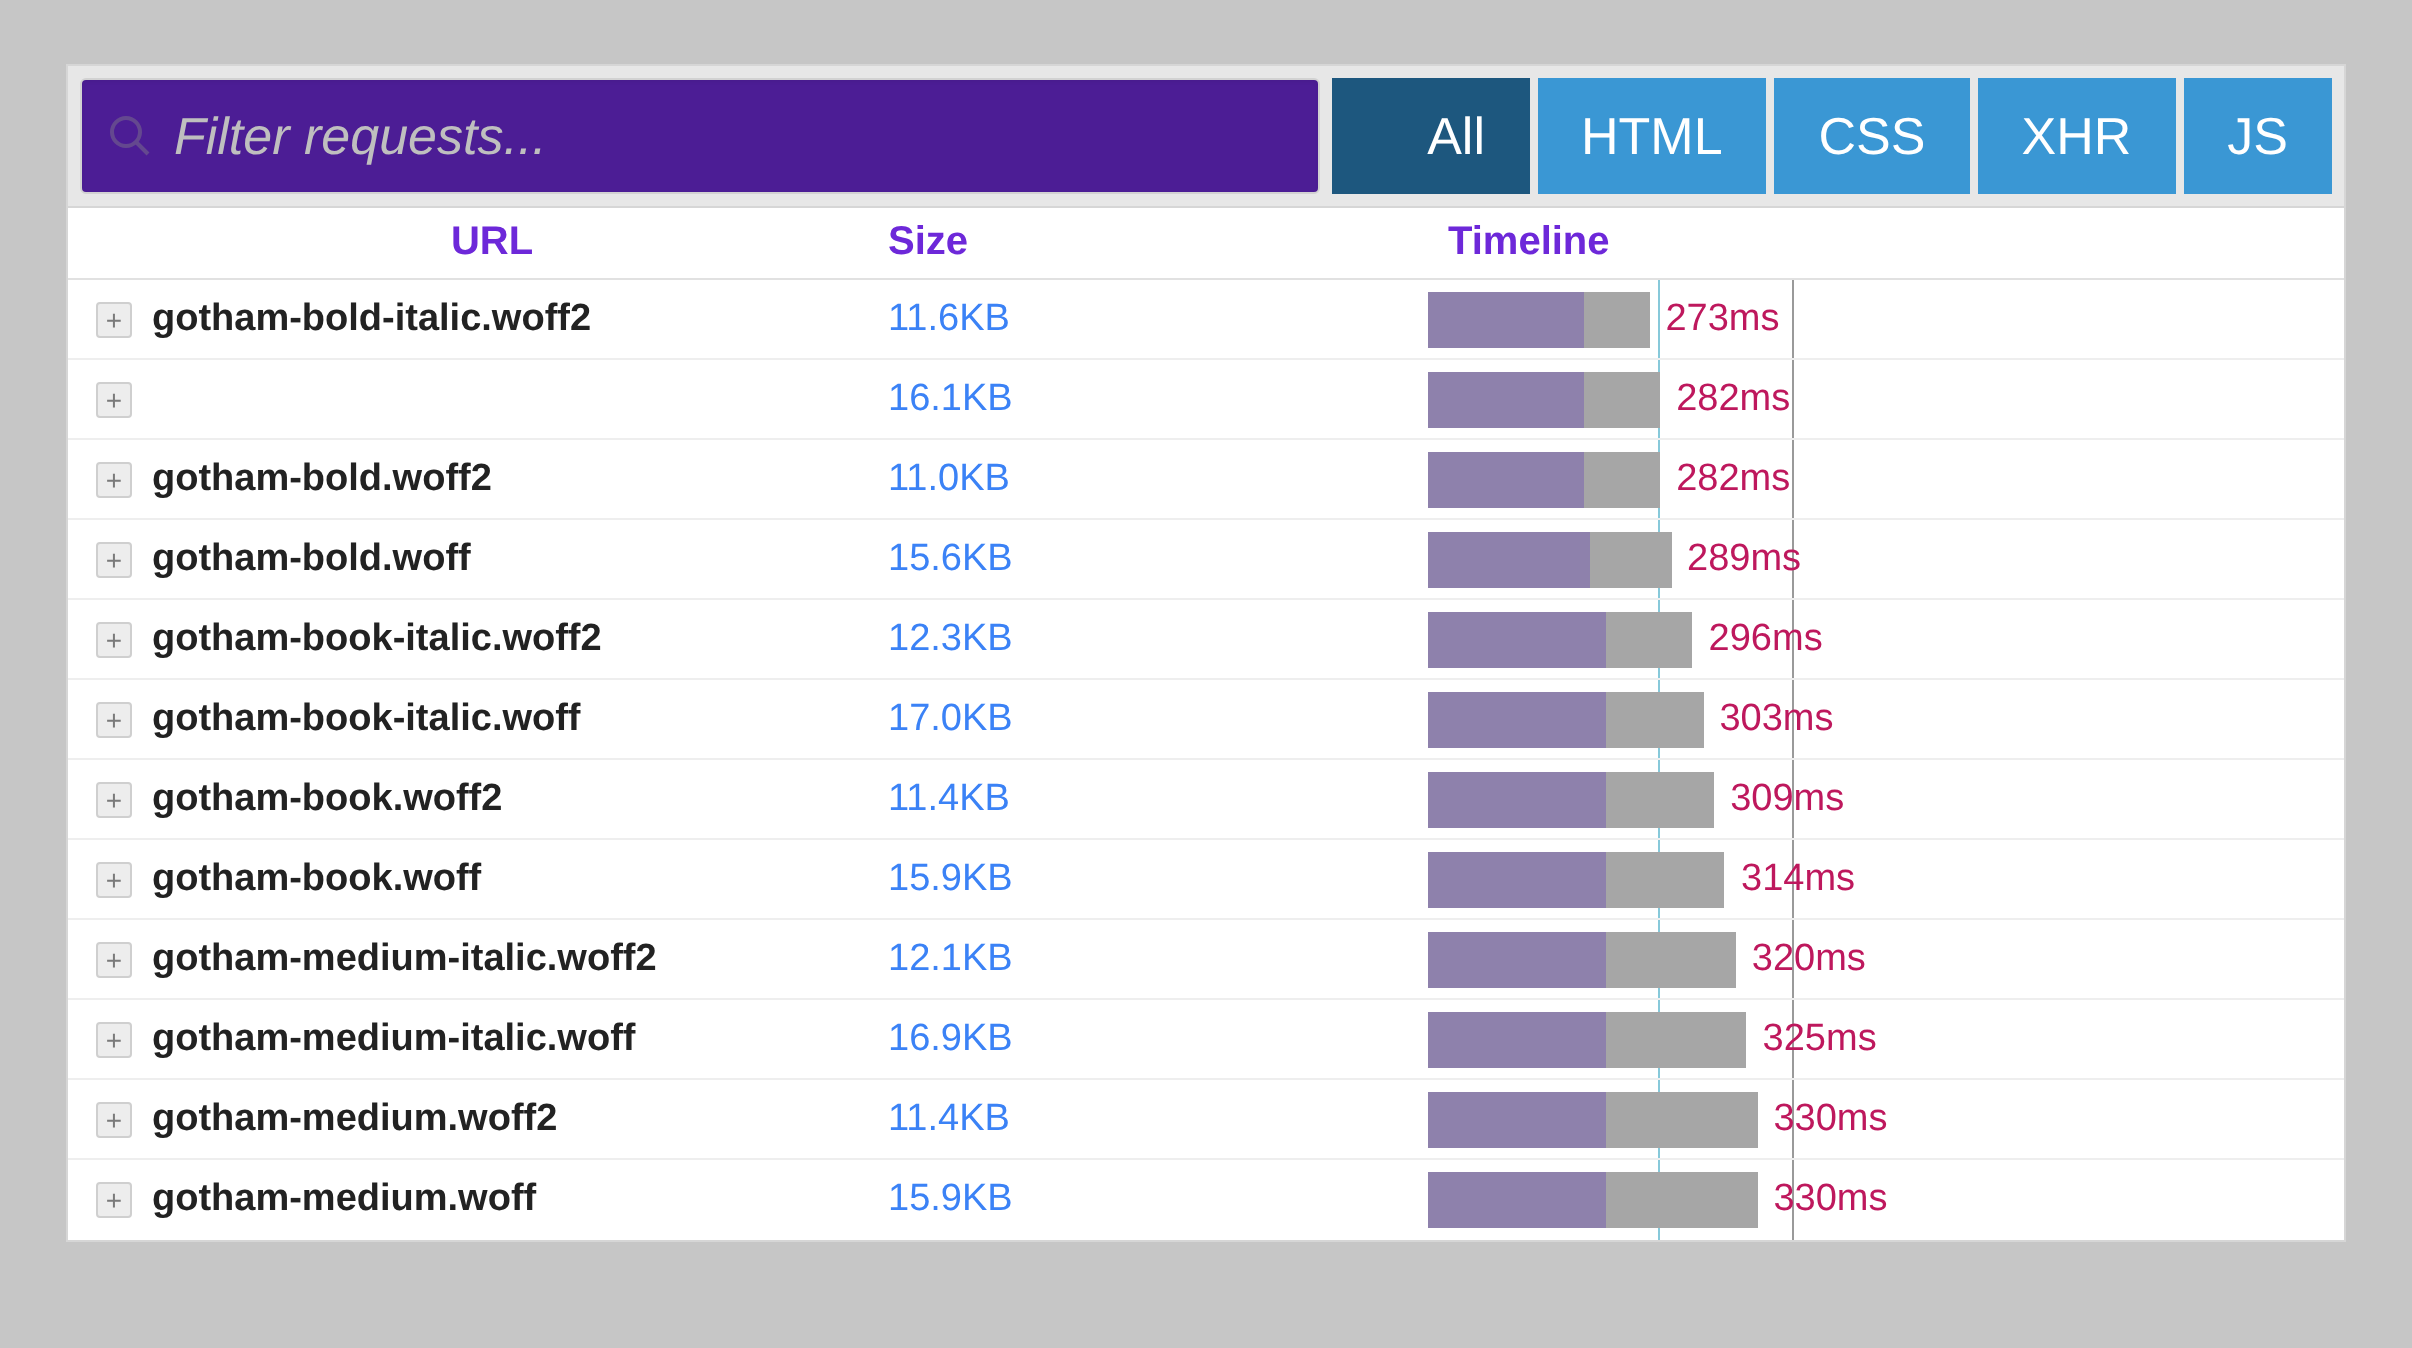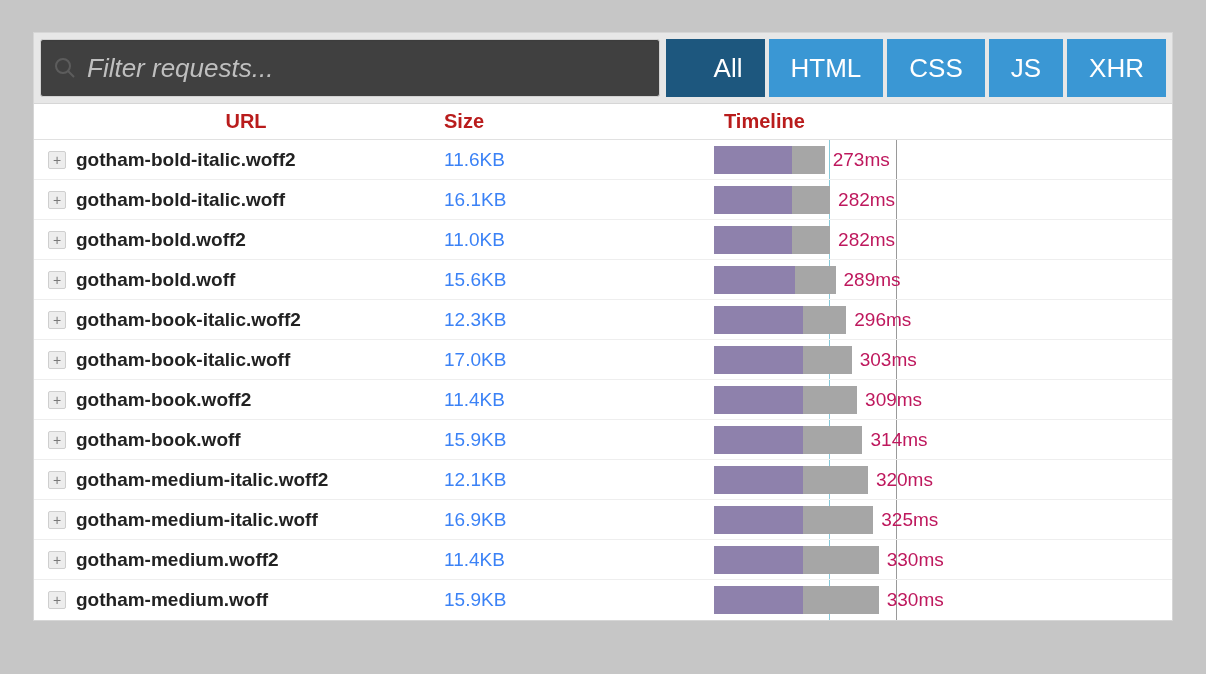--- a/index.html
+++ b/index.html
@@ -19,21 +19,21 @@
     align-items: stretch;
     background: #e7e7e7;
     padding: 6px;
     gap: 6px;
     border-bottom: 1px solid #d6d6d6;
   }
   .search-wrap {
     flex: 1;
     display: flex;
     align-items: center;
-    background: #404040;
+    background: #4c1d95;
     border: 1px solid #d2d2d2;
     border-radius: 3px;
     padding: 0 12px;
     height: 58px;
     box-shadow: inset 0 1px 2px rgba(0,0,0,0.05);
   }
   .search-wrap svg { flex: 0 0 auto; margin-right: 10px; opacity: 0.4; }
   .search-input {
     flex: 1;
     border: none;
@@ -57,21 +57,21 @@
     cursor: pointer;
     user-select: none;
     min-width: 58px;
   }
   .tab.active { background: #1d577e; padding-left: 48px; }
 
   .headers {
     display: flex;
     font-weight: 700;
     font-size: 20px;
-    color: #b91c1c;
+    color: #6d28d9;
     border-bottom: 1px solid #e1e1e1;
     background: #fff;
   }
   .col-url { width: 410px; padding: 6px 0 6px 14px; text-align: center; }
   .col-size { width: 150px; padding: 6px 0; text-align: left; }
   .col-timeline { flex: 1; padding: 6px 0 6px 130px; text-align: left; }
 
   .rows { }
   .row {
     display: flex;
@@ -146,22 +146,22 @@
       <svg width="24" height="24" viewBox="0 0 24 24" fill="none" stroke="#888" stroke-width="2">
         <circle cx="10" cy="10" r="7"></circle>
         <line x1="21" y1="21" x2="15" y2="15"></line>
       </svg>
       <input class="search-input" type="text" placeholder="Filter requests..." style="">
     </div>
     <div class="tabs" id="tabs-container">
         <div class="tab active">All</div>
         <div class="tab">HTML</div>
         <div class="tab">CSS</div>
+        <div class="tab">XHR</div>
         <div class="tab">JS</div>
-        <div class="tab">XHR</div>
       </div>
   </div>
 
   <div class="headers">
     <div class="col-url">URL</div>
     <div class="col-size">Size</div>
     <div class="col-timeline">Timeline</div>
   </div>
 
   <div class="rows" id="rows-container">
@@ -175,21 +175,20 @@
           <div class="vline blue" style="left: 234.75px;"></div>
           <div class="vline gray" style="left: 302.25px;"></div>
           <div class="bar" style="left: 120px; width: 78.3px;"></div>
           <div class="bar-tail" style="left: 198.3px; width: 32.4px;"></div>
           <div class="time-label" style="left: 238.7px;">273ms</div>
         </div>
       </div>
       <div class="row">
         <div class="cell-url">
           <div class="expand-btn">+</div>
-          <span class="url-text">gotham-bold-italic.woff</span>
         </div>
         <div class="cell-size">16.1KB</div>
         <div class="cell-timeline">
           <div class="vline blue" style="left: 234.75px;"></div>
           <div class="vline gray" style="left: 302.25px;"></div>
           <div class="bar" style="left: 120px; width: 78.3px;"></div>
           <div class="bar-tail" style="left: 198.3px; width: 37.8px;"></div>
           <div class="time-label" style="left: 244.1px;">282ms</div>
         </div>
       </div>

